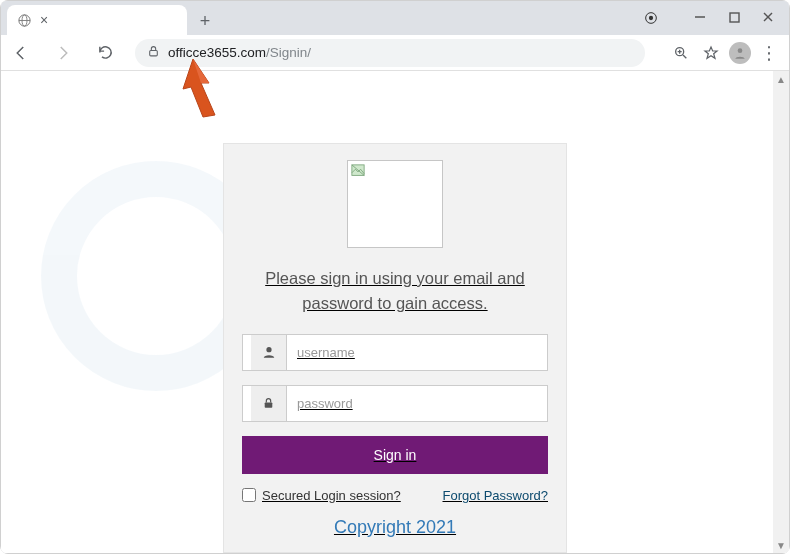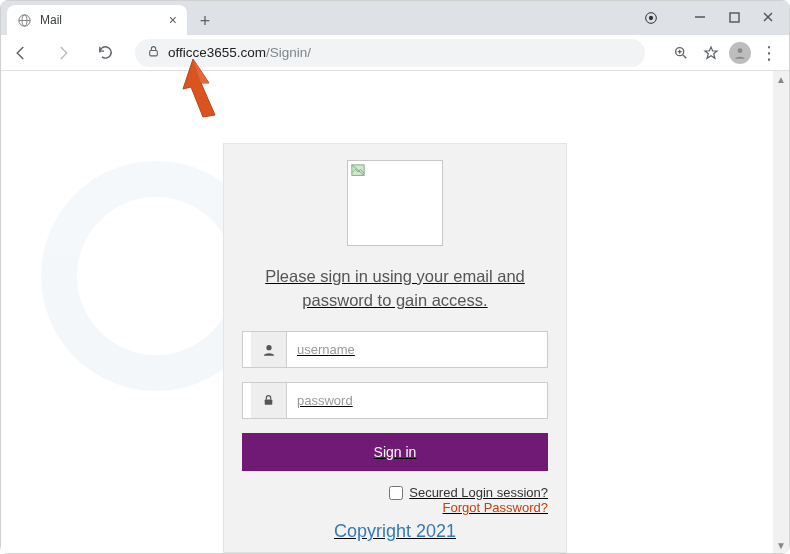--- a/index.html
+++ b/index.html
@@ -38,24 +38,24 @@
 .page { position: absolute; inset: 0; display: flex; justify-content: center; padding-top: 72px; }
 .panel { width: 344px; background: #f2f2f2; border: 1px solid #e4e4e4; padding: 16px 18px 10px; display: flex; flex-direction: column; align-items: center; text-decoration: underline; }
 .broken-img { width: 96px; height: 88px; border: 1px solid #c6c6c6; background: #fff; position: relative; margin-bottom: 18px; }
 .broken-img .bi-icon { position: absolute; top: 3px; left: 3px; width: 14px; height: 14px; }
 .heading { font-size: 16.5px; color: #555; font-weight: 300; text-align: center; line-height: 1.5; margin-bottom: 18px; }
 .input-row { width: 100%; display: flex; margin-bottom: 14px; border: 1px solid #ccc; background: #fff; padding-left: 8px; }
 .input-row .prefix { width: 36px; background: #eee; border-right: 1px solid #ccc; display:flex; align-items:center; justify-content:center; }
 .input-row input { flex: 1; border: none; outline: none; padding: 10px 10px; font-size: 13px; background: transparent; color: #555; }
 .input-row input::placeholder { color: #999; }
 .signin-btn { width: 100%; background: #701a75; color: #fff; border: none; padding: 11px 0; font-size: 14px; cursor: pointer; margin-bottom: 14px; }
-.foot-row { width: 100%; display: flex; justify-content: space-between; align-items: flex-end; font-size: 13px; margin-bottom: 2px; flex-direction: column; }
+.foot-row { width: 100%; display: flex; justify-content: space-between; align-items: center; font-size: 13px; margin-bottom: 10px; }
 .foot-row .left { display: flex; align-items: center; gap: 6px; color: #333; }
 .foot-row .left input { width: 14px; height: 14px; }
-.foot-row .right { color: #c2410c; }
+.foot-row .right { color: #0c4a6e; }
 .copy { color: #337ab7; font-size: 18px; margin-top: 4px; }
 
 
 .sb-track { position: absolute; right: 0; top: 0; width: 16px; height: 100%; background: #f1f1f1; }
 .sb-up { position:absolute; top:0; right:0; width:16px; height:16px; display:flex; align-items:center; justify-content:center; color:#888; font-size:10px; }
 .sb-down { position:absolute; bottom:0; right:0; width:16px; height:16px; display:flex; align-items:center; justify-content:center; color:#888; font-size:10px; }
 
 
 .arrow-pointer { position: absolute; left: 175px; top: 55px; width: 60px; height: 70px; pointer-events: none; }
 
@@ -72,21 +72,20 @@
 
   <div class="tabbar">
     <div class="tab">
       <span class="favicon">
         <svg viewBox="0 0 24 24" width="15" height="15">
             <circle cx="12" cy="12" r="9" fill="none" stroke="#777" stroke-width="1.6"></circle>
             <ellipse cx="12" cy="12" rx="4" ry="9" fill="none" stroke="#777" stroke-width="1.4"></ellipse>
             <line x1="3" y1="12" x2="21" y2="12" stroke="#777" stroke-width="1.4"></line>
           </svg>
       </span>
-      <span class="tab-title">Mail</span>
       <span class="tab-close">×</span>
     </div>
     <div class="newtab">+</div>
 
     <span class="media-dot">
       <svg viewBox="0 0 24 24" width="16" height="16">
           <circle cx="12" cy="12" r="8" fill="none" stroke="#333" stroke-width="1.5"></circle>
           <circle cx="12" cy="12" r="3.2" fill="#333"></circle>
         </svg>
     </span>

